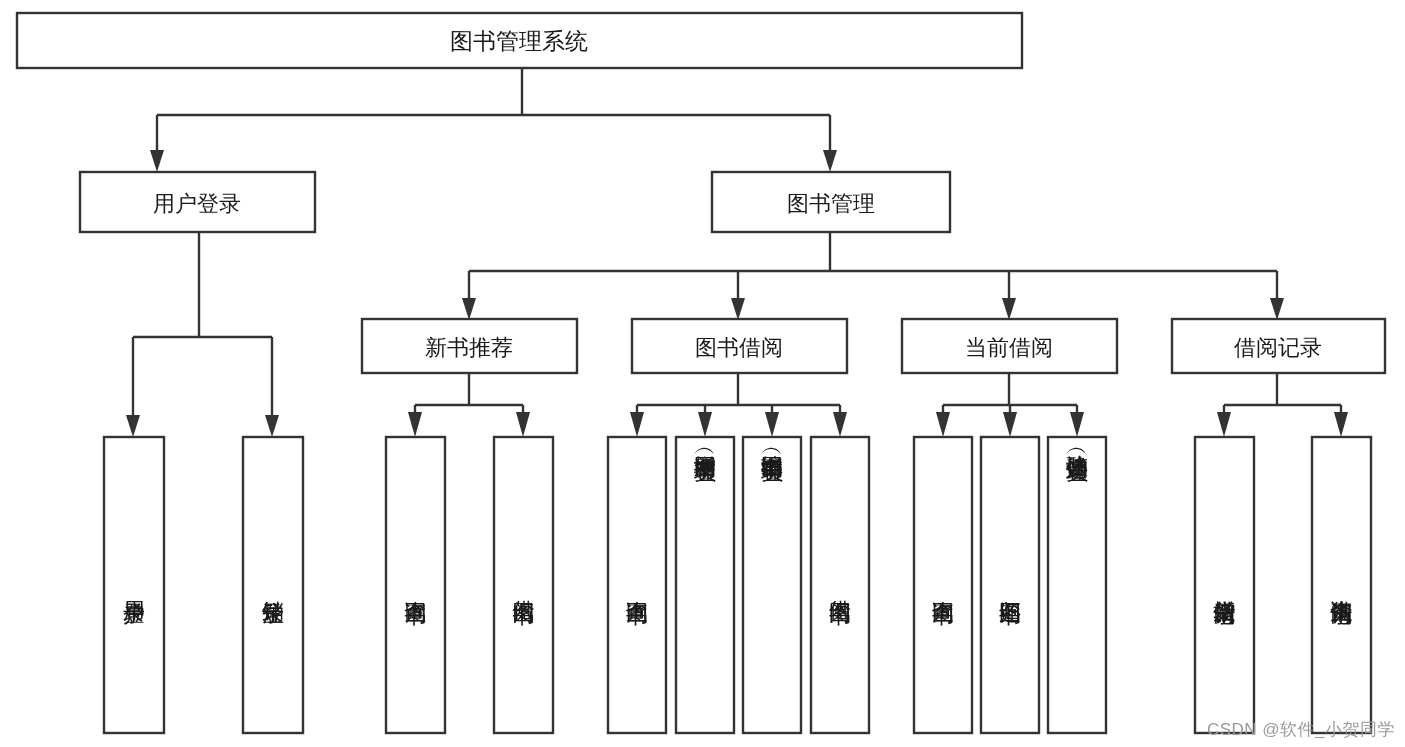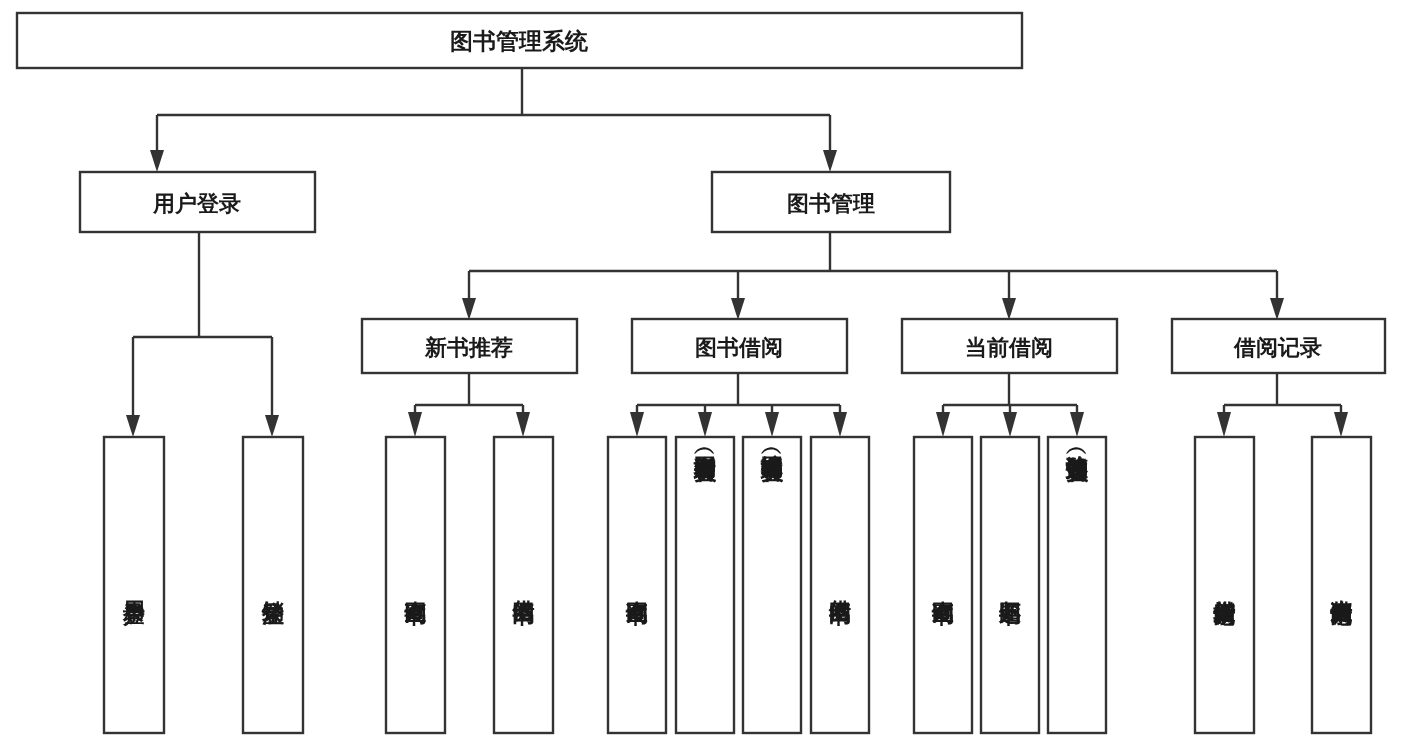--- a/index.html
+++ b/index.html
@@ -10,21 +10,20 @@
   }
   body {
     font-family: "Liberation Sans", "DejaVu Sans", sans-serif;
   }
   #diagram-root {
     position: relative;
     width: 1405px;
     height: 747px;
     background: #ffffff;
     overflow: hidden;
-    font-weight: bold;
   }
   svg.diagram-canvas {
     position: absolute;
     top: 0;
     left: 0;
     width: 1405px;
     height: 747px;
     display: block;
   }
   .node-box {
@@ -251,13 +250,14 @@
     <span class="leaf-label">确认归还（管理员）</span>
   </div>
 
   <div class="leaf-label-wrap" style="left:1195px; top:437px; width:59px; height:296px;">
     <span class="leaf-label">新增借阅记录</span>
   </div>
   <div class="leaf-label-wrap" style="left:1312px; top:437px; width:59px; height:296px;">
     <span class="leaf-label">查询借阅记录</span>
   </div>
 
+  <div class="watermark">CSDN @软件_小贺同学</div>
 </div>
 
 </body></html>

